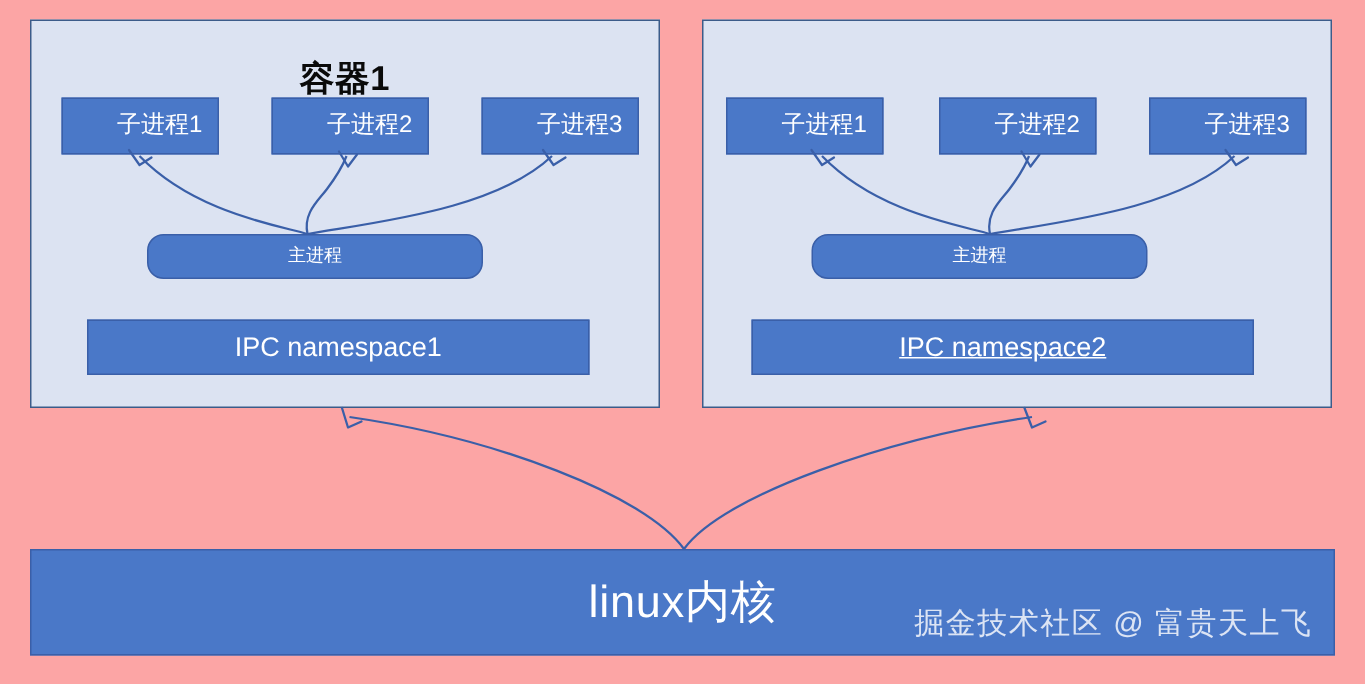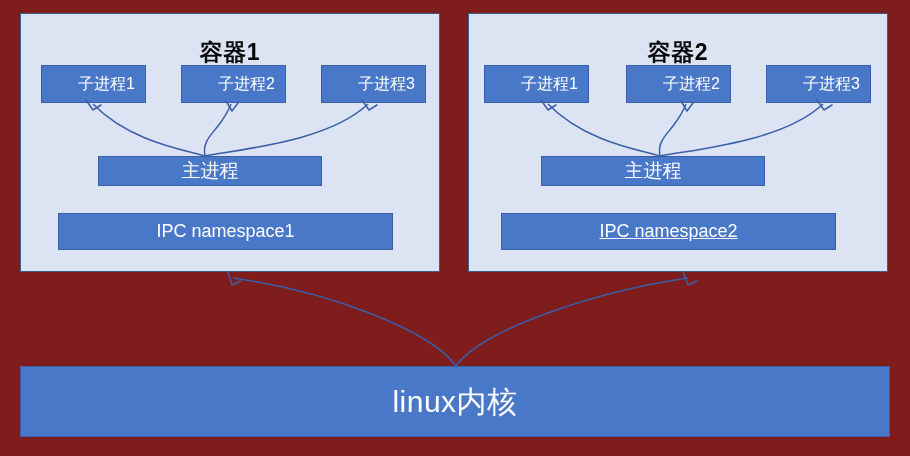--- a/index.html
+++ b/index.html
@@ -7,21 +7,21 @@
     padding: 0;
     background: #ffffff;
   }
   body {
     font-family: "Liberation Sans", "DejaVu Sans", sans-serif;
   }
   #stage {
     position: relative;
     width: 910px;
     height: 456px;
-    background: #7f1d1d;
+    background: #fca5a5;
     overflow: hidden;
   }
   .container-panel {
     position: absolute;
     background: #dce3f2;
     border: 1.6px solid #3c5c8a;
     box-sizing: border-box;
   }
   #container-1 { left: 20px;  top: 13px; width: 420px; height: 259px; }
   #container-2 { left: 468px; top: 13px; width: 420px; height: 259px; }
@@ -51,21 +51,22 @@
     line-height: 1.1;
   }
   .child-box {
     width: 105px;
     height: 38px;
     font-size: 16px;
     padding-left: 26px;
   }
   .main-box {
     height: 30px;
-    font-size: 19px;
+    font-size: 12px;
+    border-radius: 11px;
   }
   .ipc-box {
     height: 37px;
     font-size: 18px;
   }
 
   
   #c1-child-1 { left: 20px;  top: 51px; }
   #c1-child-2 { left: 160px; top: 51px; }
   #c1-child-3 { left: 300px; top: 51px; }
@@ -144,33 +145,33 @@
     <div class="blue-box child-box" id="c1-child-1">子进程1</div>
     <div class="blue-box child-box" id="c1-child-2">子进程2</div>
     <div class="blue-box child-box" id="c1-child-3">子进程3</div>
 
     <div class="blue-box main-box" id="c1-main">主进程</div>
 
     <div class="blue-box ipc-box" id="c1-ipc">IPC namespace1</div>
   </div>
 
   <div class="container-panel" id="container-2">
-    <div class="container-title">容器2</div>
 
     <div class="blue-box child-box" id="c2-child-1">子进程1</div>
     <div class="blue-box child-box" id="c2-child-2">子进程2</div>
     <div class="blue-box child-box" id="c2-child-3">子进程3</div>
 
     <div class="blue-box main-box" id="c2-main">主进程</div>
 
     <div class="blue-box ipc-box" id="c2-ipc">IPC namespace2</div>
   </div>
 
   <div id="kernel-box">
     <div id="kernel-label">linux内核</div>
+    <div id="watermark">掘金技术社区 @ 富贵天上飞</div>
   </div>
 
   <svg id="arrow-layer" viewBox="0 0 910 456">
 
     <g>
       <path class="arrow-path" d="M 205,156 C 185,150 130,142 93,104"></path>
       <path class="arrow-head" d="M 86,100 L 93,110 L 101,105"></path>
     </g>
 
     <g>

